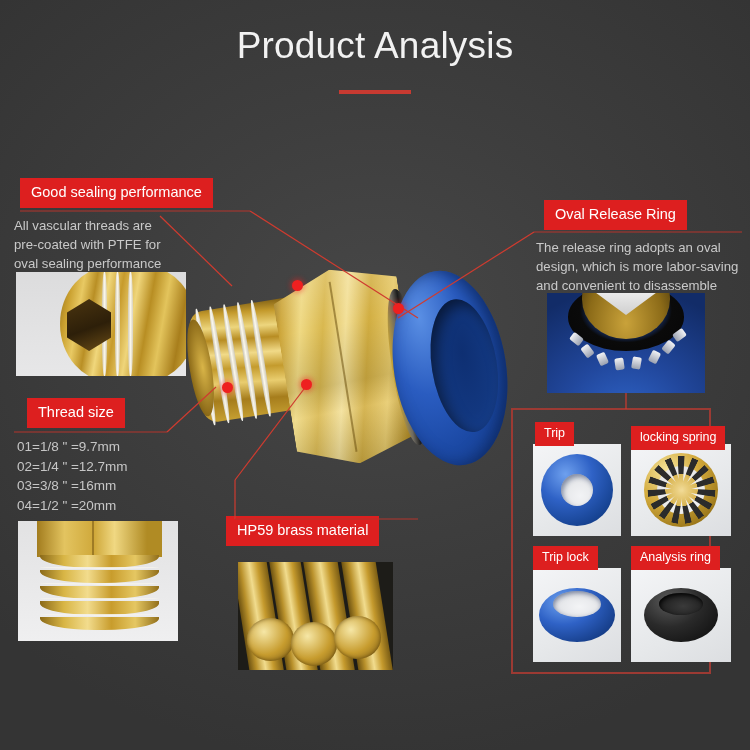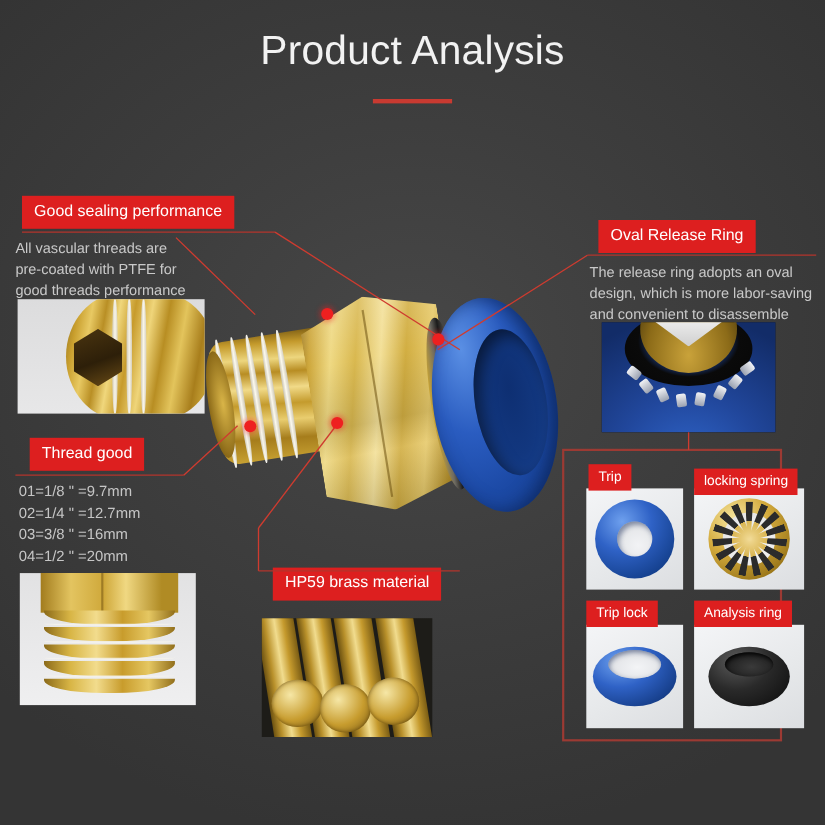--- a/index.html
+++ b/index.html
@@ -372,51 +372,51 @@
   </svg>
 
   <div class="dot" style="left:292px; top:280px;"></div>
   <div class="dot" style="left:222px; top:382px;"></div>
   <div class="dot" style="left:301px; top:379px;"></div>
   <div class="dot" style="left:393px; top:303px;"></div>
 
   <div class="badge" style="left:20px; top:178px;">Good sealing performance</div>
   <div class="para" style="left:14px; top:216px; width:212px;">All vascular threads are
 pre-coated with PTFE for
-good threads performance</div>
+oval sealing performance</div>
 
   <div class="photo ph-thread-hex" style="left:16px; top:272px; width:170px; height:104px;">
     <div class="barrel"></div>
     <div class="ring" style="left:86px"></div>
     <div class="ring" style="left:99px"></div>
     <div class="ring" style="left:112px"></div>
     <div class="hex"></div>
   </div>
 
-  <div class="badge" style="left:27px; top:398px;">Thread good</div>
+  <div class="badge" style="left:27px; top:398px;">Thread size</div>
   <div class="speclist" style="left:17px; top:437px; width:200px;">01=1/8 " =9.7mm
 02=1/4 " =12.7mm
 03=3/8 " =16mm
 04=1/2 " =20mm</div>
 
   <div class="photo ph-thread-front" style="left:18px; top:521px; width:160px; height:120px;">
     <div class="hexhead"></div>
     <div class="hexseam"></div>
     <div class="tband" style="top:28%"></div>
       <div class="tgap" style="top:38.5%"></div>
     <div class="tband" style="top:41%"></div>
       <div class="tgap" style="top:51.5%"></div>
     <div class="tband" style="top:54%"></div>
       <div class="tgap" style="top:64.5%"></div>
     <div class="tband" style="top:67%"></div>
       <div class="tgap" style="top:77.5%"></div>
     <div class="tband" style="top:80%"></div>
   </div>
 
-  <div class="badge" style="left:248px; top:516px;">HP59 brass material</div>
+  <div class="badge" style="left:226px; top:516px;">HP59 brass material</div>
 
   <div class="photo ph-rods" style="left:238px; top:562px; width:155px; height:108px;">
     <div class="rod" style="left:2%;  width:22%;"></div>
     <div class="rod" style="left:26%; width:20%;"></div>
     <div class="rod" style="left:48%; width:22%;"></div>
     <div class="rod" style="left:72%; width:22%;"></div>
     <div class="cap" style="left:6%;  top:52%; width:30%; height:40%;"></div>
     <div class="cap" style="left:34%; top:56%; width:30%; height:40%;"></div>
     <div class="cap" style="left:62%; top:50%; width:30%; height:40%;"></div>
   </div>

